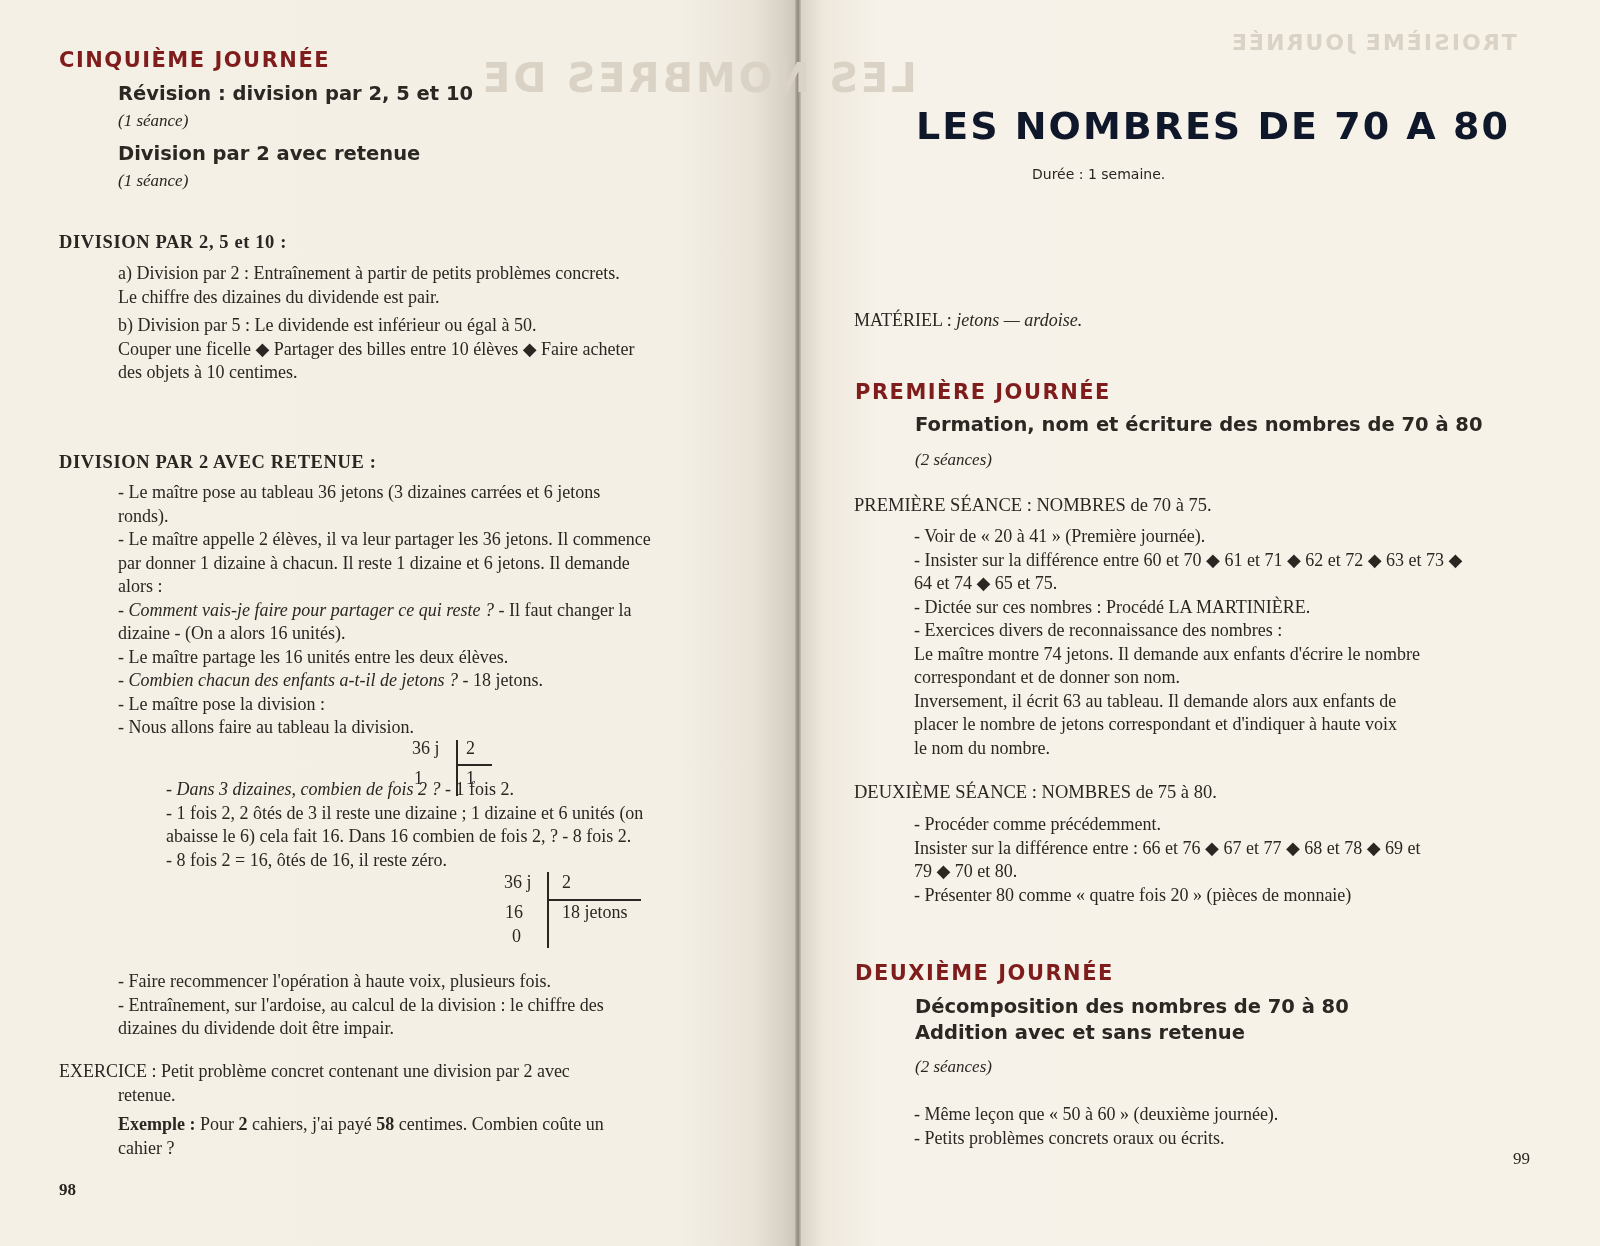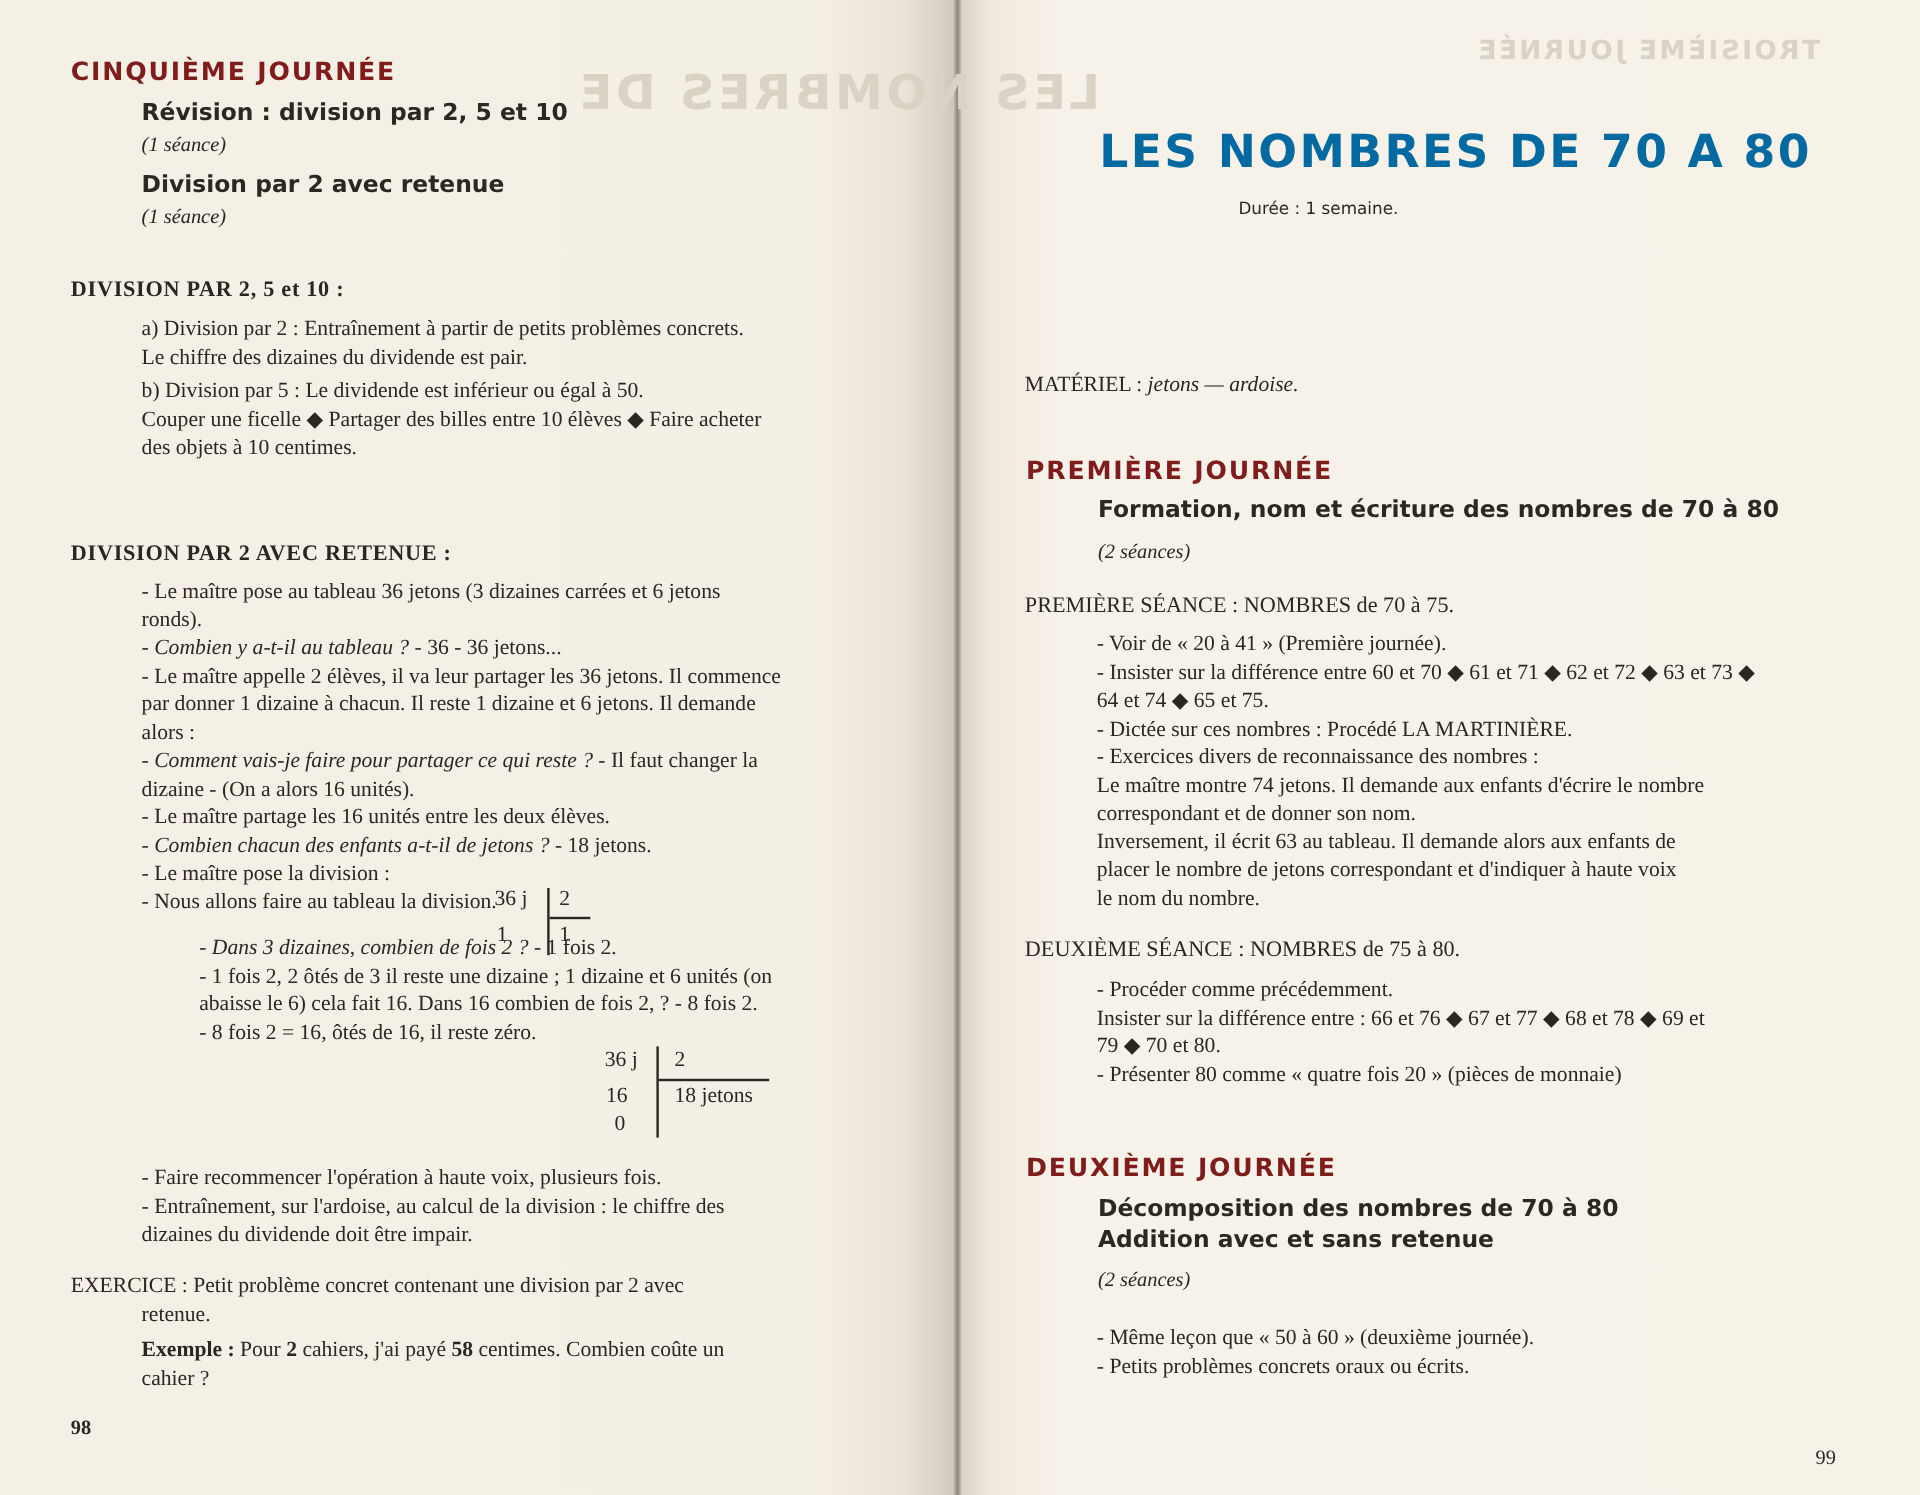--- a/index.html
+++ b/index.html
@@ -63,21 +63,20 @@
   <p class="line">Le chiffre des dizaines du dividende est pair.</p>
   <p class="line" style="margin-top:5px;">b) Division par 5 : Le dividende est inférieur ou égal à 50.</p>
   <p class="line">Couper une ficelle ◆ Partager des billes entre 10 élèves ◆ Faire acheter</p>
   <p class="line">des objets à 10 centimes.</p>
 </div>
 
 <div class="abs sec" style="left:59px;top:452px;">DIVISION PAR 2 AVEC RETENUE :</div>
 <div class="abs body" style="left:118px;top:481px;width:622px;">
   <p class="line">- Le maître pose au tableau 36 jetons (3 dizaines carrées et 6 jetons</p>
   <p class="line">ronds).</p>
-  <p class="line"><span>- </span><span class="em">Combien y a-t-il au tableau ?</span><span> - 36 - 36 jetons...</span></p>
   <p class="line">- Le maître appelle 2 élèves, il va leur partager les 36 jetons. Il commence</p>
   <p class="line">par donner 1 dizaine à chacun. Il reste 1 dizaine et 6 jetons. Il demande</p>
   <p class="line">alors :</p>
   <p class="line"><span>- </span><span class="em">Comment vais-je faire pour partager ce qui reste ?</span><span> - Il faut changer la</span></p>
   <p class="line">dizaine - (On a alors 16 unités).</p>
   <p class="line">- Le maître partage les 16 unités entre les deux élèves.</p>
   <p class="line"><span>- </span><span class="em">Combien chacun des enfants a-t-il de jetons ?</span><span> - 18 jetons.</span></p>
   <p class="line">- Le maître pose la division :</p>
   <p class="line">- Nous allons faire au tableau la division.</p>
 </div>
@@ -116,21 +115,21 @@
 
 <div class="abs body" style="left:59px;top:1060px;width:681px;">
   <p class="line"><span>EXERCICE</span><span> : Petit problème concret contenant une division par 2 avec</span></p>
   <p class="line" style="padding-left:59px;">retenue.</p>
   <p class="line" style="padding-left:59px;margin-top:6px;"><span class="b">Exemple :</span><span> Pour </span><span class="b">2</span><span> cahiers, j'ai payé </span><span class="b">58</span><span> centimes. Combien coûte un</span></p>
   <p class="line" style="padding-left:59px;">cahier ?</p>
 </div>
 
 <div class="abs pagenum b" style="left:59px;top:1180px;">98</div>
 
-<div class="abs sans" style="left:916px;top:104px;font-size:38px;font-weight:bold;letter-spacing:2px;color:#0369a1;">LES NOMBRES DE 70 A 80</div>
+<div class="abs sans" style="left:916px;top:104px;font-size:38px;font-weight:bold;letter-spacing:2px;color:#0f172a;">LES NOMBRES DE 70 A 80</div>
 <div class="abs sans" style="left:1032px;top:166px;font-size:14px;">Durée : 1 semaine.</div>
 
 <div class="abs" style="left:854px;top:310px;font-size:18px;">
   <span>MATÉRIEL :</span>
   <span class="em">jetons — ardoise.</span>
 </div>
 
 <div class="abs day-title" style="left:855px;top:380px;">PREMIÈRE JOURNÉE</div>
 <div class="abs sub-title" style="left:915px;top:413px;">Formation, nom et écriture des nombres de 70 à 80</div>
 <div class="abs ital" style="left:915px;top:450px;">(2 séances)</div>
@@ -163,13 +162,13 @@
 
 <div class="abs day-title" style="left:855px;top:961px;">DEUXIÈME JOURNÉE</div>
 <div class="abs sub-title" style="left:915px;top:995px;">Décomposition des nombres de 70 à 80</div>
 <div class="abs sub-title" style="left:915px;top:1021px;">Addition avec et sans retenue</div>
 <div class="abs ital" style="left:915px;top:1057px;">(2 séances)</div>
 <div class="abs body" style="left:914px;top:1103px;width:620px;">
   <p class="line">- Même leçon que « 50 à 60 » (deuxième journée).</p>
   <p class="line">- Petits problèmes concrets oraux ou écrits.</p>
 </div>
 
-<div class="abs pagenum" style="left:1513px;top:1205px;">99</div>
+<div class="abs pagenum" style="left:1513px;top:1149px;">99</div>
 
 </body></html>

